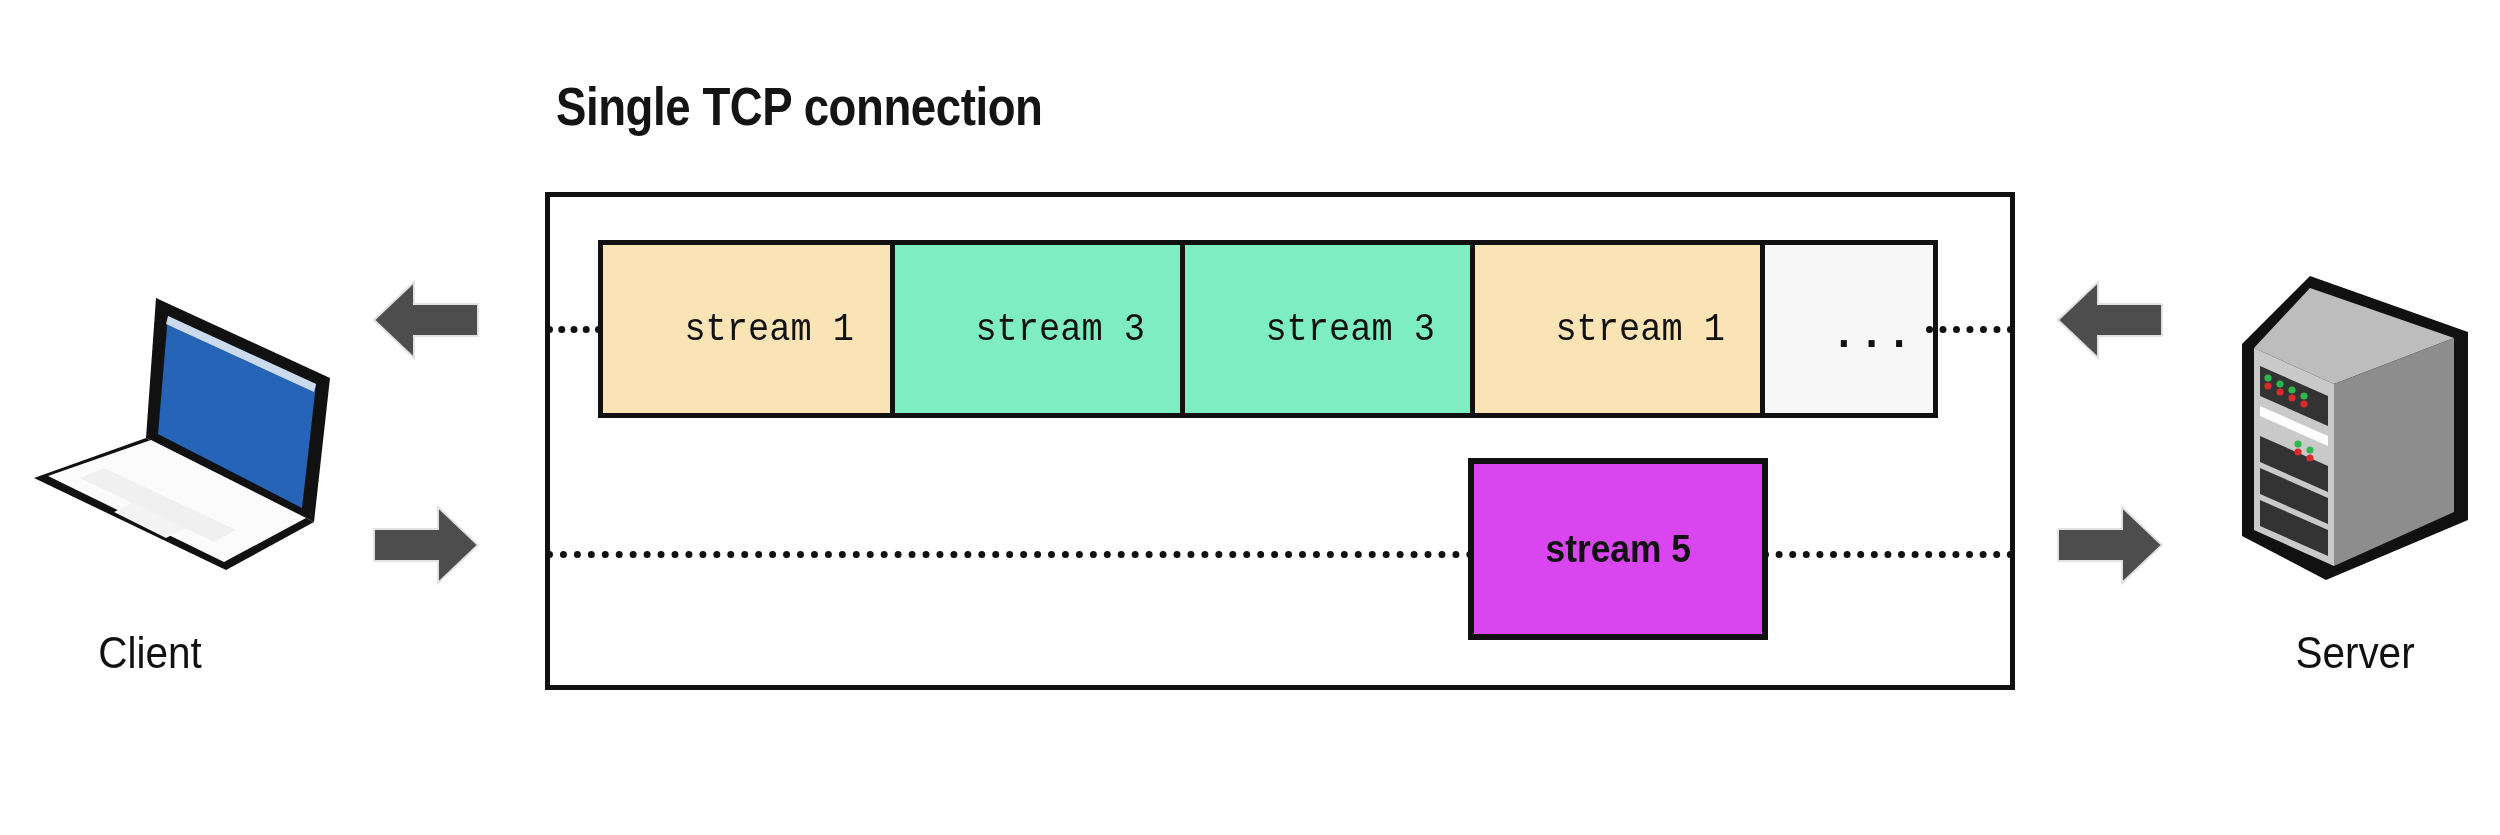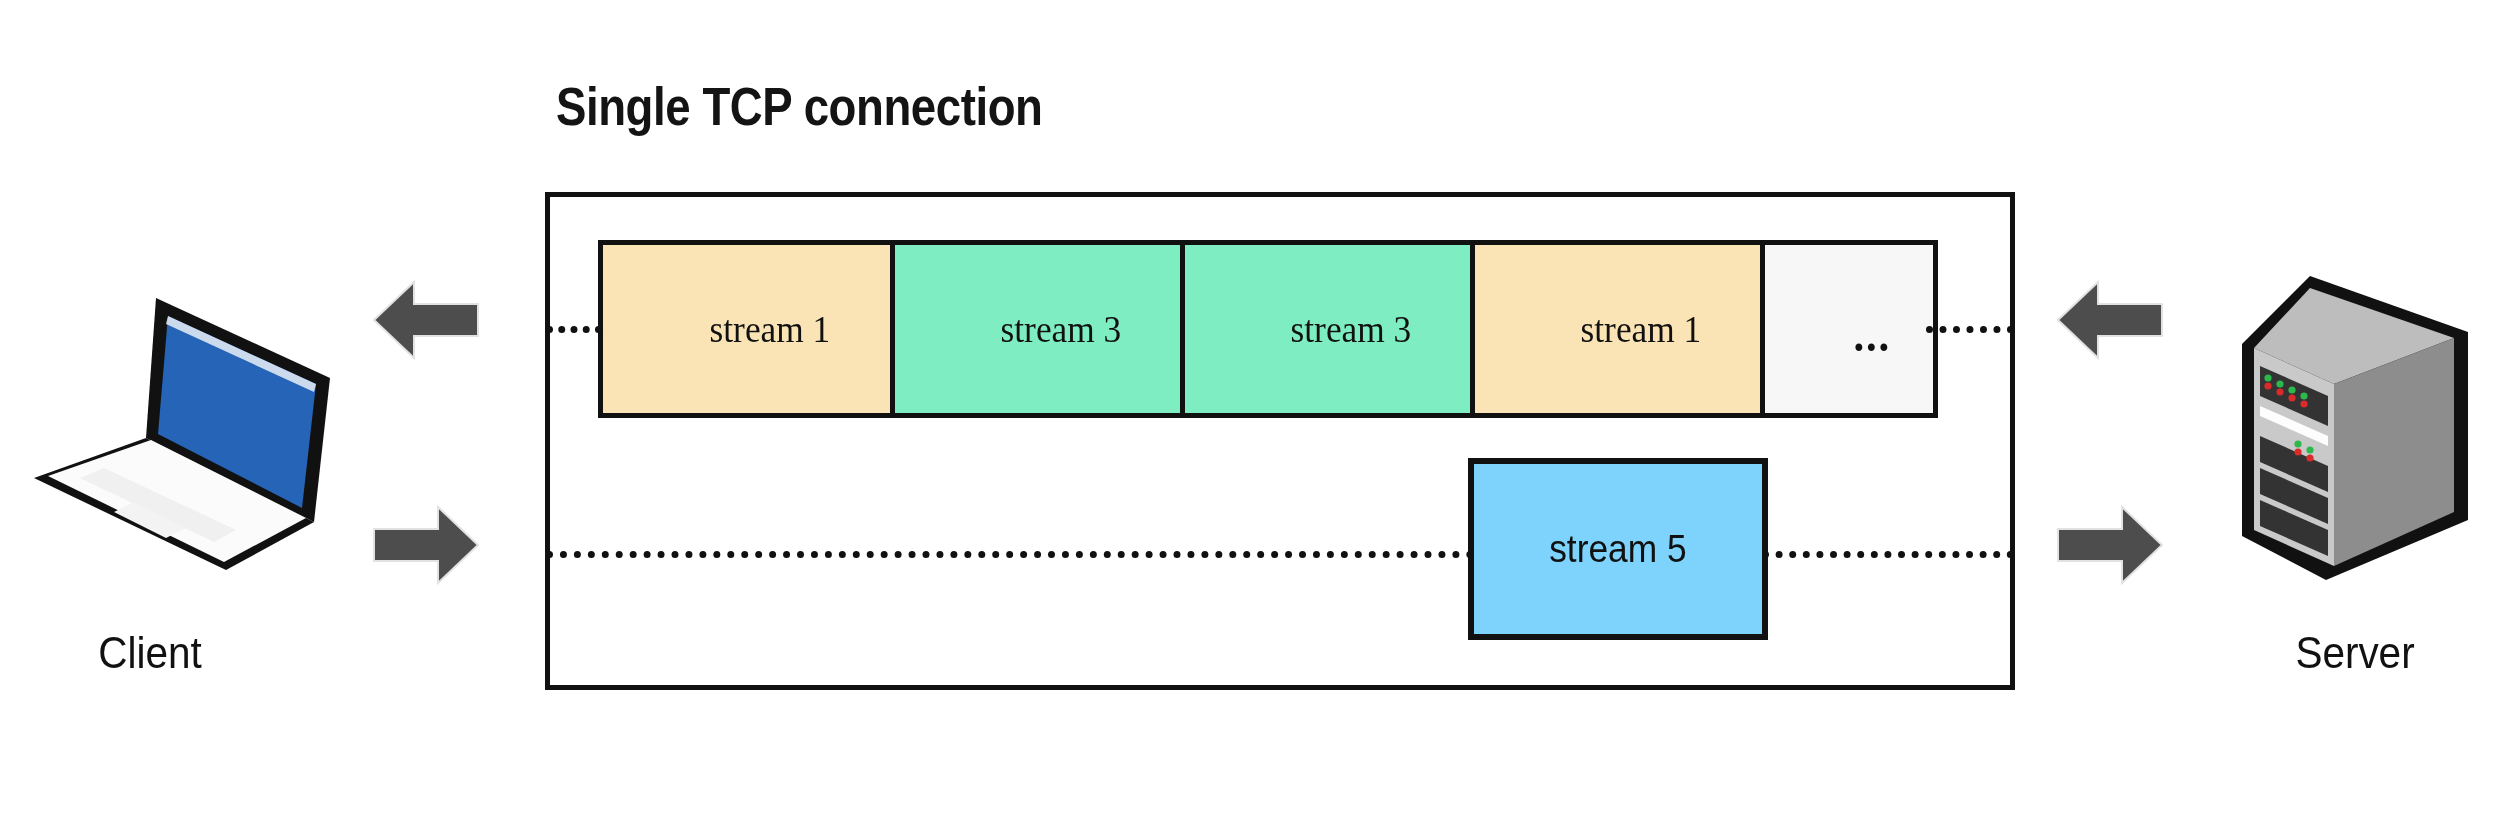--- a/index.html
+++ b/index.html
@@ -56,21 +56,21 @@
     box-sizing: border-box;
     background: #ffffff;
   }
   .frame {
     position: relative;
     box-sizing: border-box;
     display: flex;
     align-items: center;
     justify-content: center;
     border-right: 5px solid #111111;
-    font-family: Liberation Serif, serif;
+    font-family: Liberation Mono, monospace;
     font-size: 38px;
     color: #111111;
     padding-left: 46px;
   }
   .frame:last-child { border-right: none; }
   .frame span { transform: scaleX(0.93); transform-origin: center; white-space: nowrap; }
   .frame.ellipsis span {
     font-size: 46px;
     font-weight: 700;
     letter-spacing: 2px;
@@ -232,17 +232,17 @@
         <span>stream 3</span>
       </div>
       <div class="frame" style="background: rgb(250, 227, 180); width: 290px;">
         <span>stream 1</span>
       </div>
       <div class="frame ellipsis" style="background: rgb(247, 247, 247); width: 168px;">
         <span>...</span>
       </div>
     </div>
 
-  <div class="stream5" style="background: #7dd3fc;">
+  <div class="stream5" style="background: #d946ef; font-weight: bold;">
     <span>stream 5</span>
   </div>
 
 </div>
 
 </body></html>

